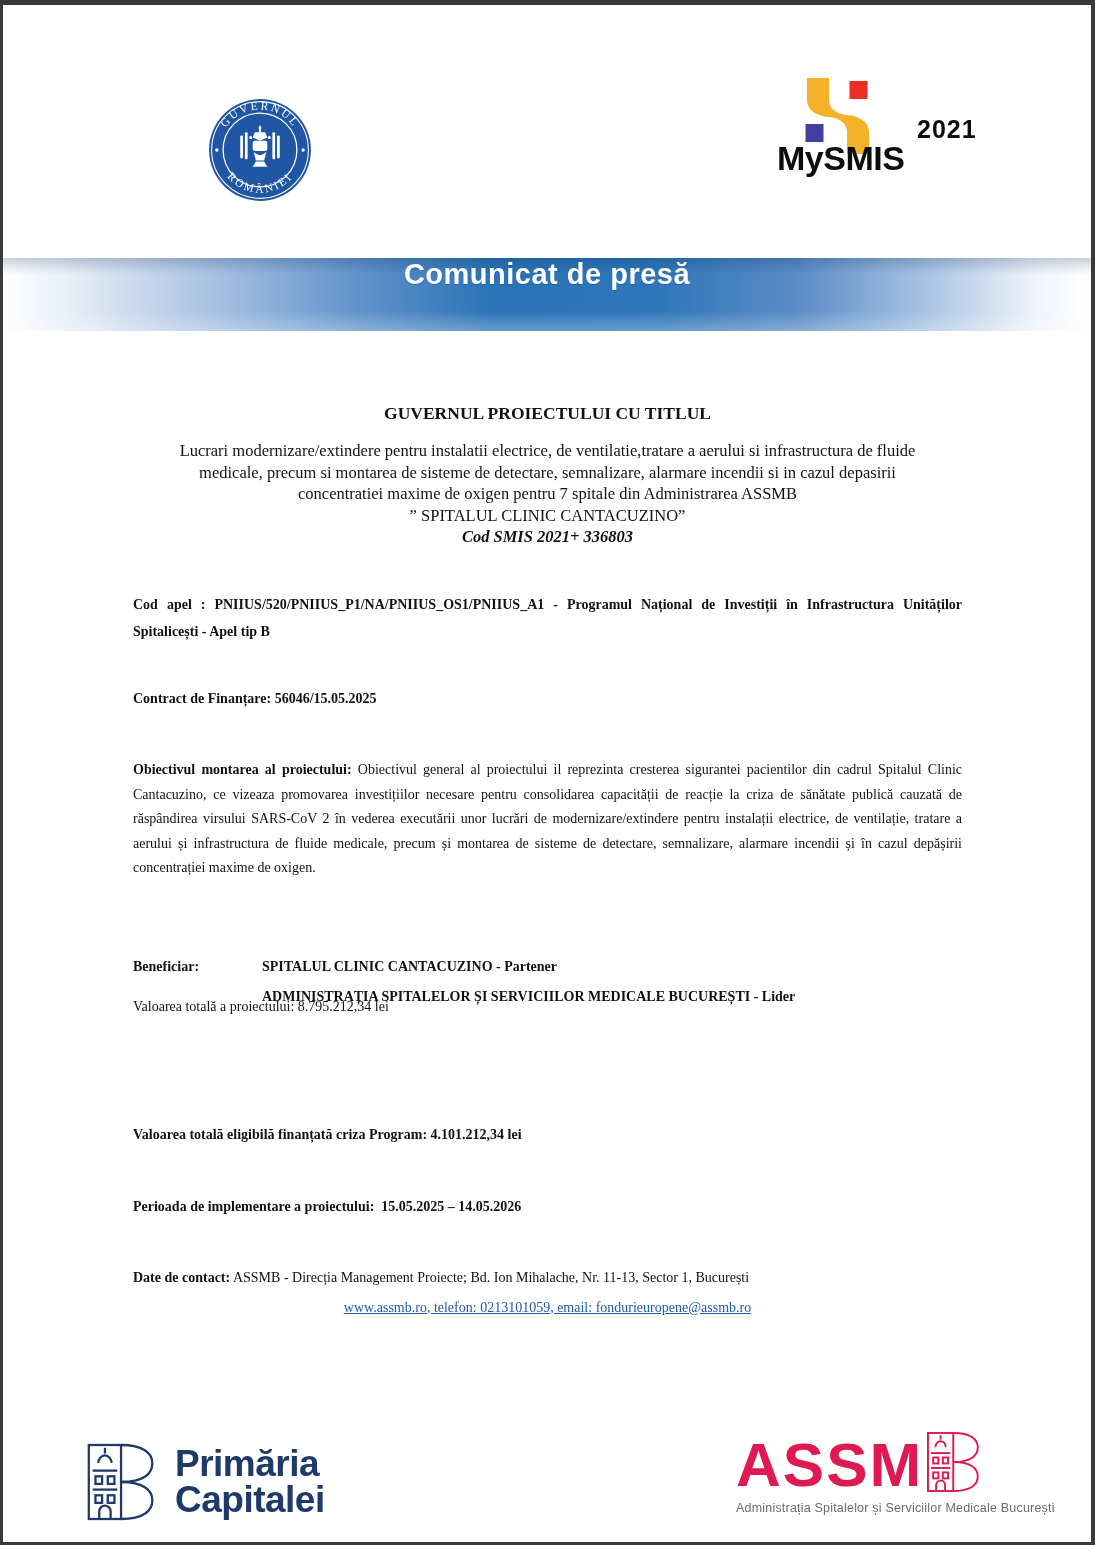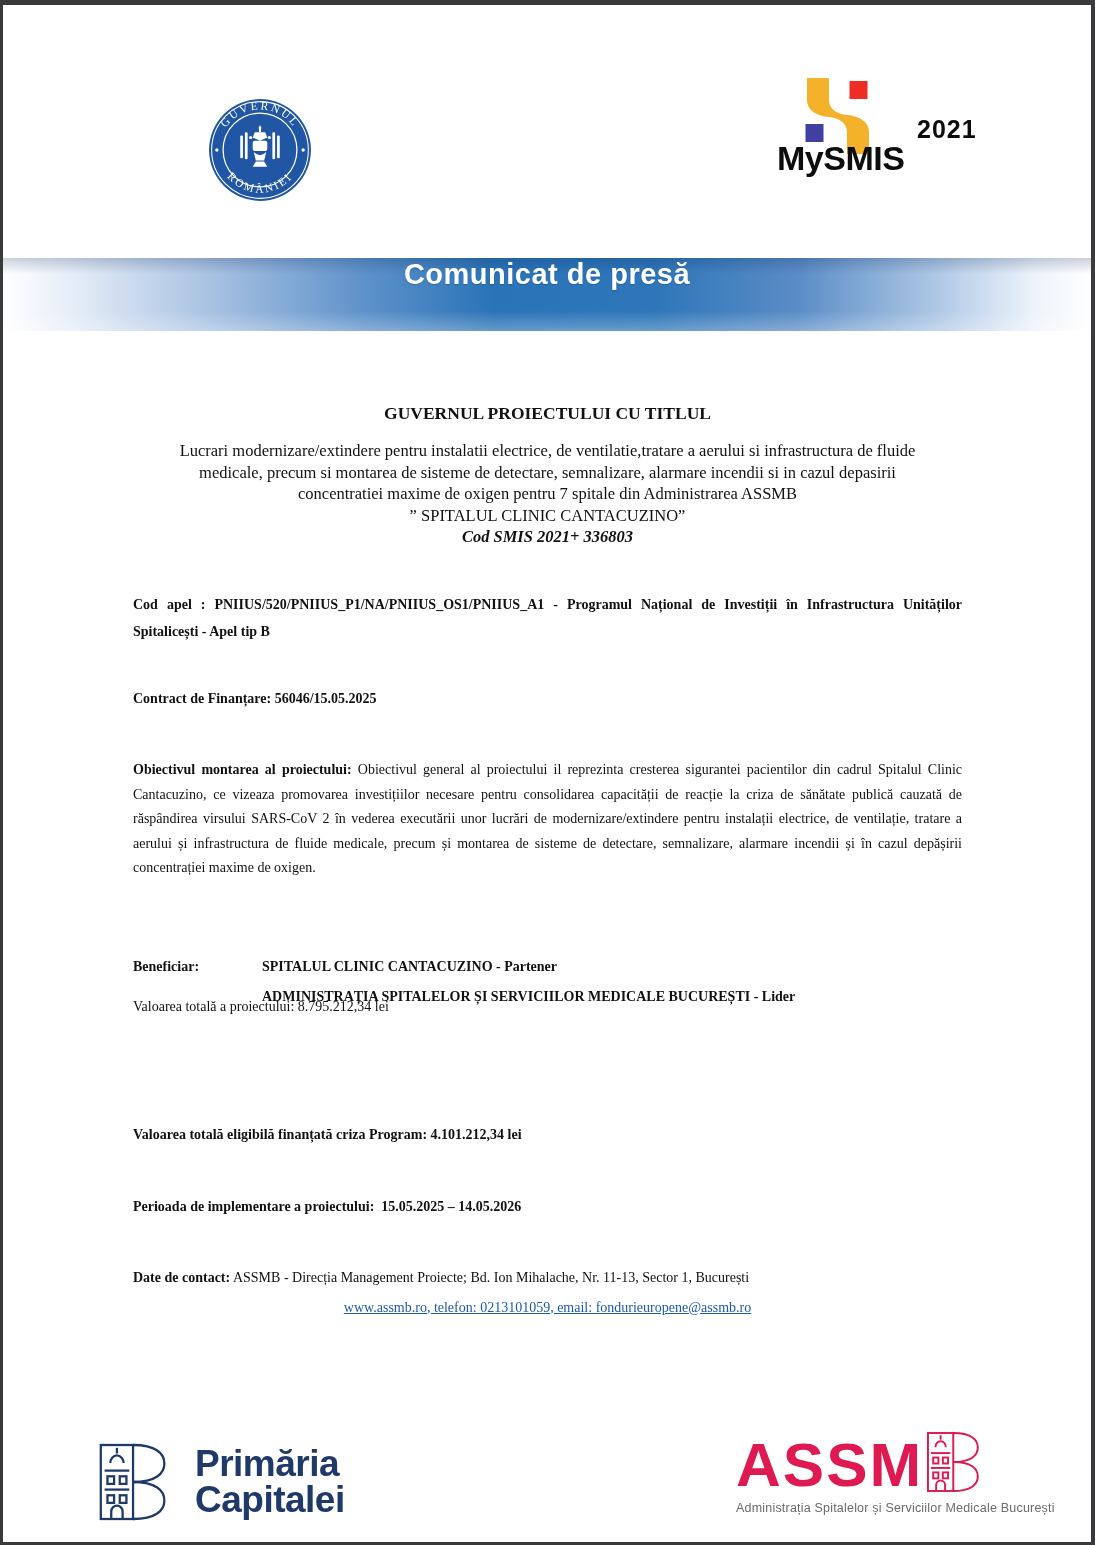--- a/index.html
+++ b/index.html
@@ -55,21 +55,21 @@
   .beneficiary .lbl{width:129px;flex:0 0 129px;}
   .val1{top:990px;font-weight:normal;}
   .val2{top:1118px;font-weight:bold;}
   .period{top:1190px;font-weight:bold;white-space:pre-wrap;}
   .contact{top:1259px;line-height:28.5px;}
   .contact .lbl{font-weight:bold;}
   .contact .link-line{text-align:center;margin-top:1px;}
   .contact a{color:#1f5aa8;text-decoration:underline;}
 
   
-  .primaria{position:absolute;left:94px;top:1436px;display:flex;align-items:center;gap:24px;color:#1f3969;}
+  .primaria{position:absolute;left:82px;top:1436px;display:flex;align-items:center;gap:16px;color:#1f3969;}
   .primaria .bglyph{width:74px;height:82px;}
   .primaria .words{font-family:"Liberation Sans",sans-serif;font-weight:bold;font-size:37px;line-height:36px;letter-spacing:-0.5px;}
   .assmb{position:absolute;left:733px;top:1424px;color:#df1951;}
   .assmb .row{display:flex;align-items:flex-end;}
   .assmb .name{font-family:"Liberation Sans",sans-serif;font-weight:bold;font-size:62px;line-height:60px;letter-spacing:2px;}
   .assmb .bglyph{width:58px;height:66px;margin-left:2px;}
   .assmb .sub{font-family:"Liberation Sans",sans-serif;font-size:12.5px;color:#6b6b6e;margin-top:6px;letter-spacing:.2px;}
 </style>
 </head>
 <body>

